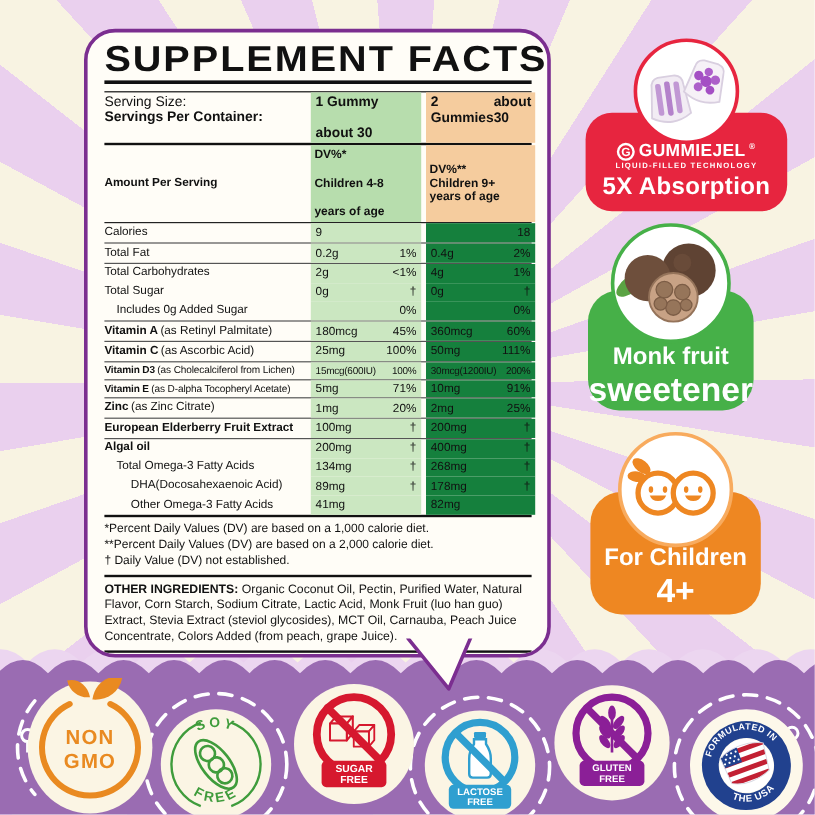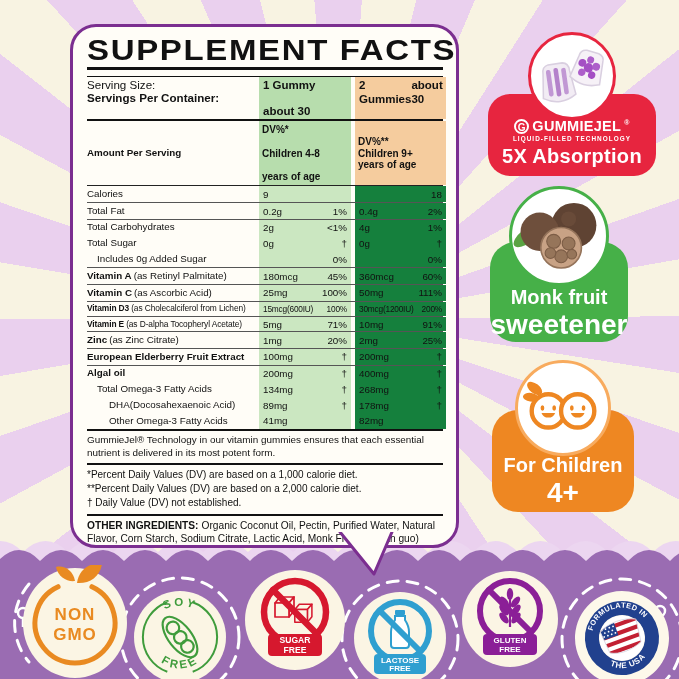--- a/index.html
+++ b/index.html
@@ -332,21 +332,20 @@
             </div>
             <div class="colgap"></div>
             <div class="cell orange">
               <span class="amt">82mg</span>
               <span class="dv"></span>
             </div>
           </div>
         </div>
       </div>
 
-    <div class="note">GummieJel® Technology in our vitamin gummies ensures that each essential nutrient is delivered in its most potent form.</div>
 
     <div class="foot">
       <div>*Percent Daily Values (DV) are based on a 1,000 calorie diet.</div>
       <div>**Percent Daily Values (DV) are based on a 2,000 calorie diet.</div>
       <div>† Daily Value (DV) not established.</div>
     </div>
 
     <div class="other">
       <b>OTHER INGREDIENTS:</b><span>Organic Coconut Oil, Pectin, Purified Water, Natural Flavor, Corn Starch, Sodium Citrate, Lactic Acid, Monk Fruit (luo han guo) Extract, Stevia Extract (steviol glycosides), MCT Oil, Carnauba, Peach Juice Concentrate, Colors Added (from peach, grape Juice).</span>
     </div>

